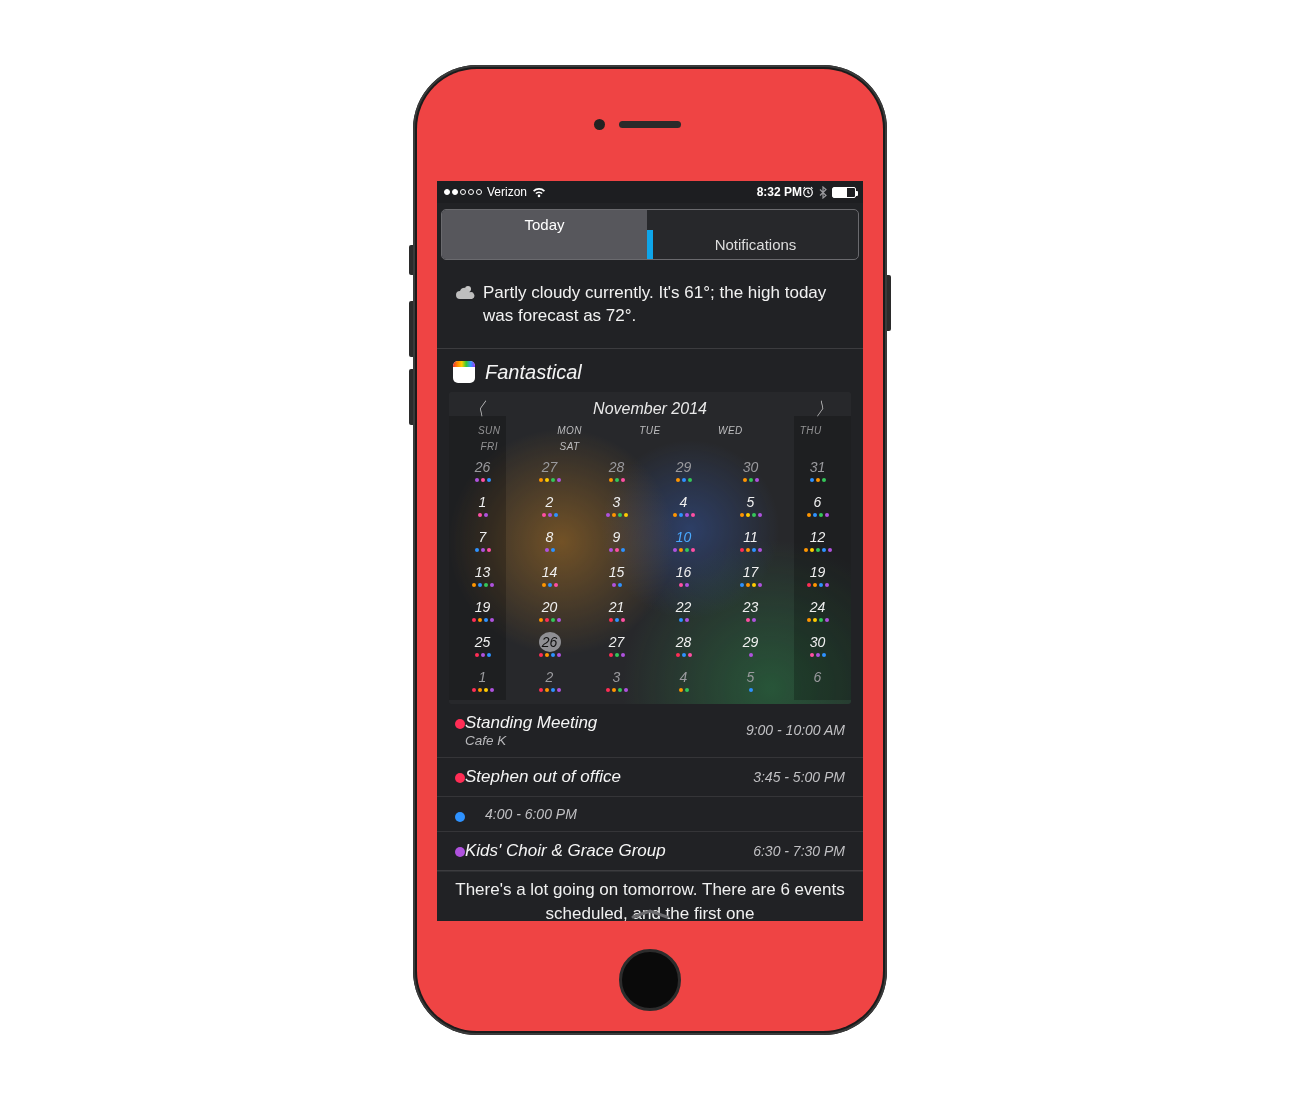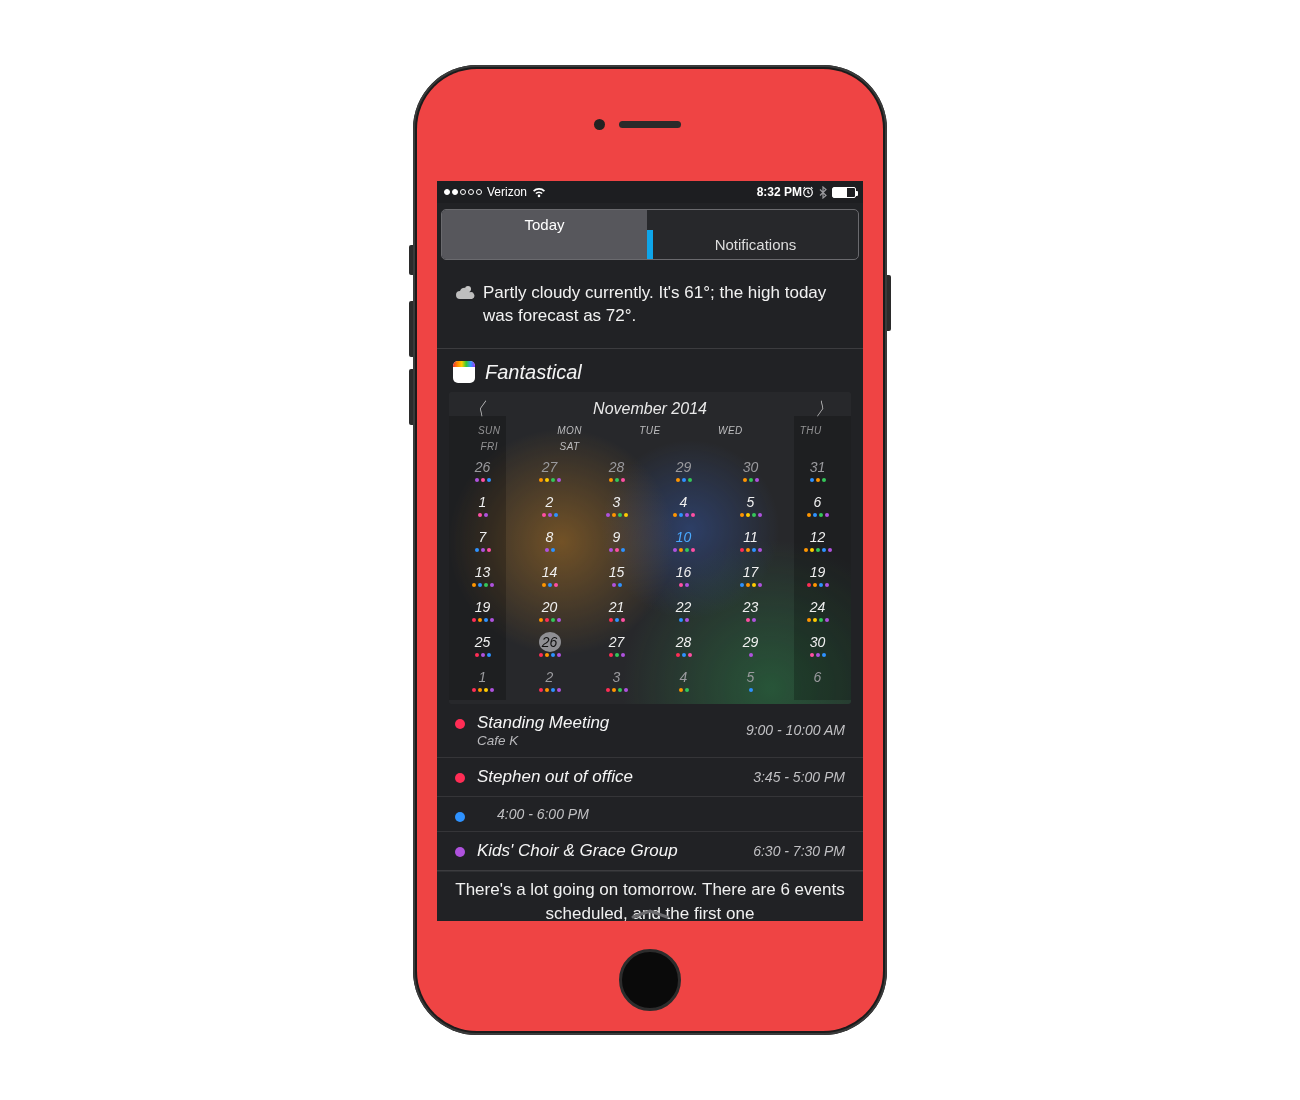--- a/index.html
+++ b/index.html
@@ -170,21 +170,21 @@
   .day.selected .num { background:#8f8f93; color:#111; border-radius:50%; }
   .day .dots { display:flex; justify-content:center; gap:2px; margin-top:1px; height:6px;}
   .day .dots span { width:4px; height:4px; border-radius:50%; }
   .sun-col, .sat-col { position:absolute; top:24px; bottom:4px; width: calc(100%/7); background:rgba(0,0,0,.22); }
   .sun-col { left:0; }
   .sat-col { right:0; }
 
   
   .events { }
   .event {
-    display:flex; align-items:flex-start; gap:12px;
+    display:flex; align-items:flex-start; 
     padding: 9px 18px;
     border-top:1px solid rgba(255,255,255,0.09);
   }
   .event:first-child { border-top:none; }
   .event .dot { width:10px; height:10px; border-radius:50%; margin-top:6px; flex:none;}
   .event .body { flex:1; min-width:0; }
   .event .title { font-size:17px; color:#f5f5f5; }
   .event .loc { font-size:13.5px; color:#b8b8bb; margin-top:0px;}
   .event .time { font-size:14px; color:#c0c0c3; white-space:nowrap; align-self:center;margin-left:20px;}
 

